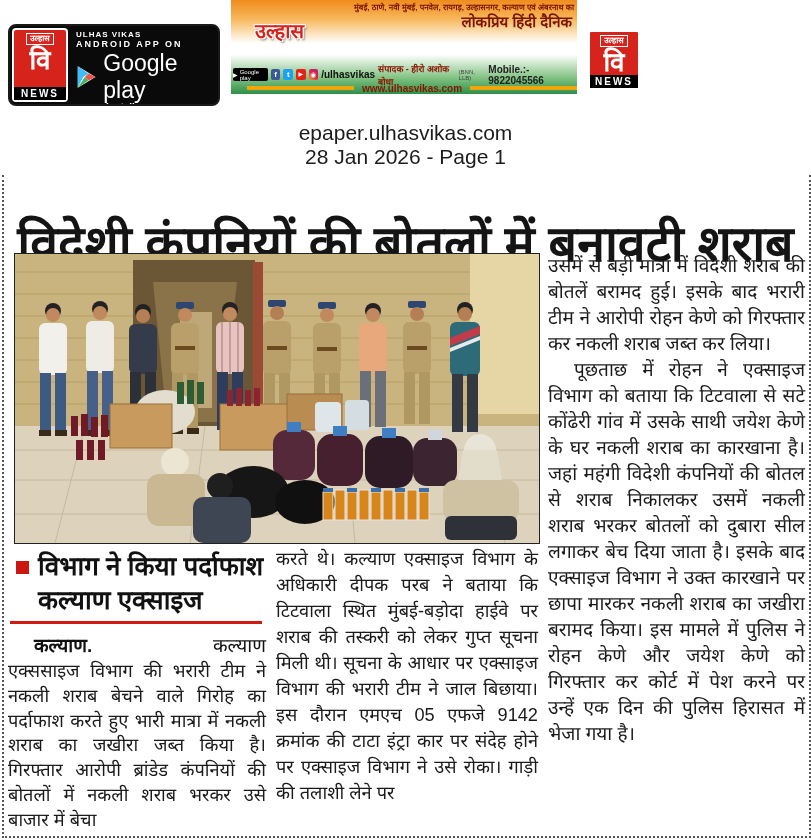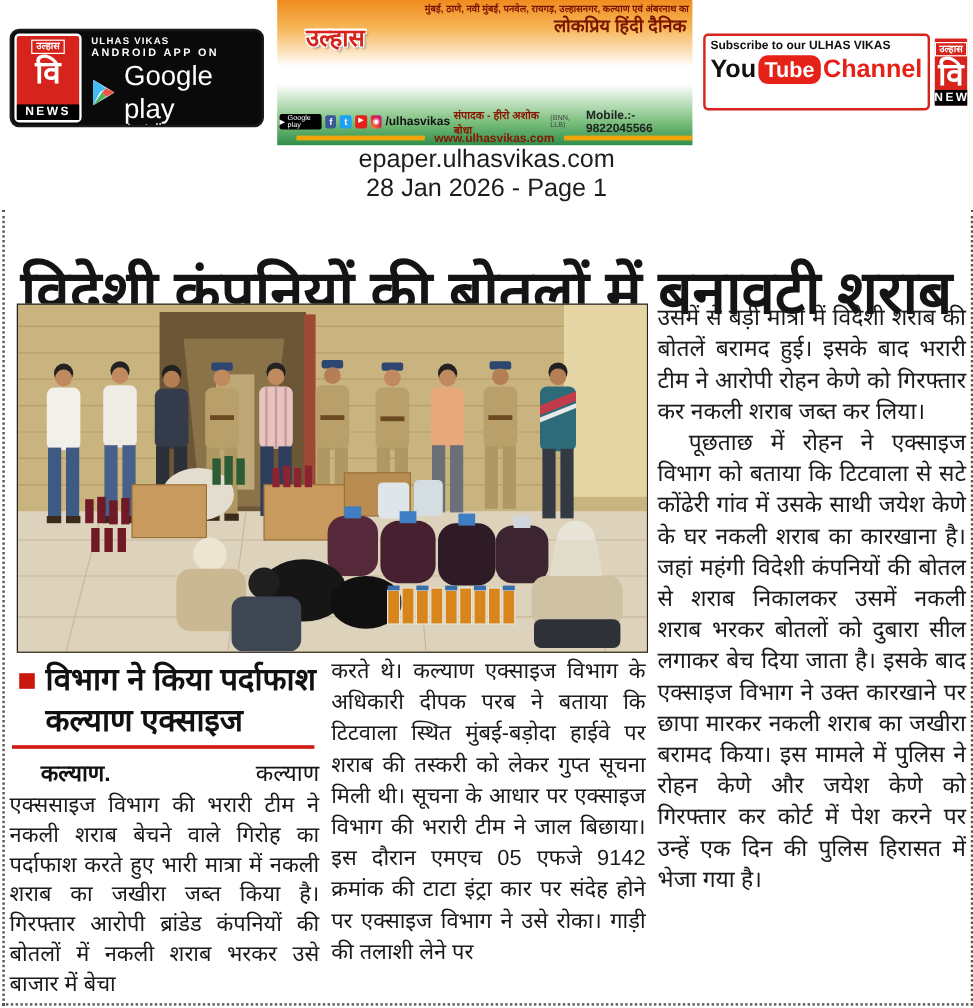--- a/index.html
+++ b/index.html
@@ -14,21 +14,21 @@
   .vi-letter{font-size:26px;line-height:30px;color:#fff;font-weight:900;}
   .vi-news{position:absolute;bottom:0;left:0;right:0;background:#000;color:#fff;text-align:center;
            font-size:10px;font-weight:900;letter-spacing:2px;line-height:13px;}
   .badge-right{flex:1;padding:4px 6px 2px 6px;color:#fff;}
   .badge-brand{font-size:8px;font-weight:900;letter-spacing:1px;}
   .badge-android{font-size:9px;font-weight:bold;letter-spacing:2px;text-align:left;}
   .badge-gp-row{display:flex;align-items:center;gap:6px;margin-top:1px;}
   .badge-gp{font-size:23px;font-weight:400;letter-spacing:0;}
   .badge-install{font-size:10px;font-weight:900;margin-left:30px;margin-top:-2px;}
   
-  .masthead{position:absolute;left:231px;top:0;width:346px;height:121px;
+  .masthead{position:absolute;left:231px;top:0;width:346px;height:94px;
     background:linear-gradient(180deg,#f08c1e 0%,#f7b75a 20%,#ffffff 46%,#ffffff 58%,#7cbf7d 84%,#2f8f4a 100%);}
   .coverage{position:absolute;top:1px;left:70px;right:3px;font-size:8px;font-weight:bold;color:#7a1500;text-align:right;white-space:nowrap;}
   .tagline{position:absolute;top:11px;right:5px;font-size:15px;font-weight:900;color:#7a1500;}
   .title-ulhas{position:absolute;top:17px;left:24px;font-size:20px;font-weight:900;color:#d6241c;
     text-shadow:-1px -1px 0 #fff,1px -1px 0 #fff,-1px 1px 0 #fff,1px 1px 0 #fff,2px 2px 2px #888;}
   .title-vikas{position:absolute;top:22px;left:0;right:0;text-align:center;font-size:56px;line-height:62px;
     font-weight:900;color:#d6241c;letter-spacing:2px;
     text-shadow:-2px -2px 0 #fff,2px -2px 0 #fff,-2px 2px 0 #fff,2px 2px 0 #fff,3px 3px 3px #999;}
   .meta-row{position:absolute;bottom:12px;left:2px;right:2px;height:15px;display:flex;align-items:center;gap:3px;}
   .gp-mini{width:40px;height:13px;background:#000;border-radius:2px;color:#fff;font-size:6px;
@@ -125,30 +125,20 @@
       <span class="mobile">Mobile.:- 9822045566</span>
     </div>
     <div class="site-row">
       <span class="site-bar"></span>
       <span class="site-url">www.ulhasvikas.com</span>
       <span class="site-bar"></span>
     </div>
   </div>
 
   <div class="yt-badge">
-    <div class="yt-box">
-      <div class="yt-line1">
-        <span>Subscribe to our </span><b>ULHAS VIKAS</b>
-      </div>
-      <div class="yt-line2">
-        <span class="yt-you">You</span>
-        <span class="yt-tube">Tube</span>
-        <span class="yt-chan">Channel</span>
-      </div>
-    </div>
     <div class="vi-logo2 vi-logo">
       <span class="vi-top">उल्हास</span>
       <span class="vi-letter">वि</span>
       <span class="vi-news">NEWS</span>
     </div>
   </div>
 
   <div class="site-line">epaper.ulhasvikas.com</div>
   <div class="date-line">28 Jan 2026 - Page 1</div>
 

